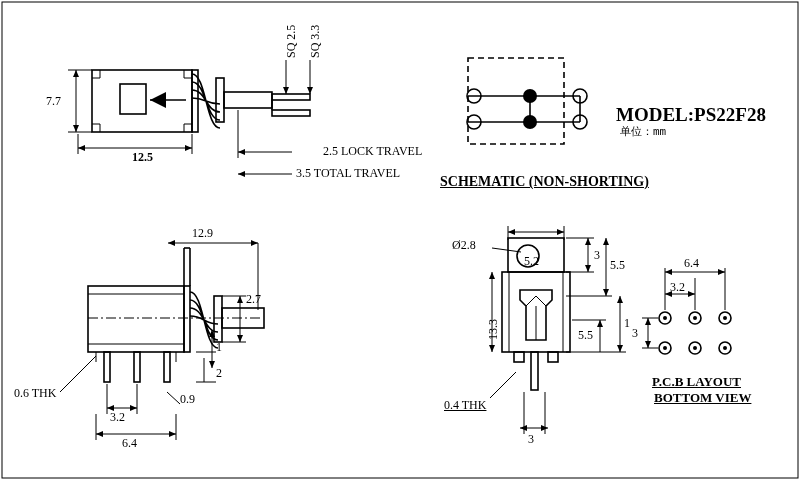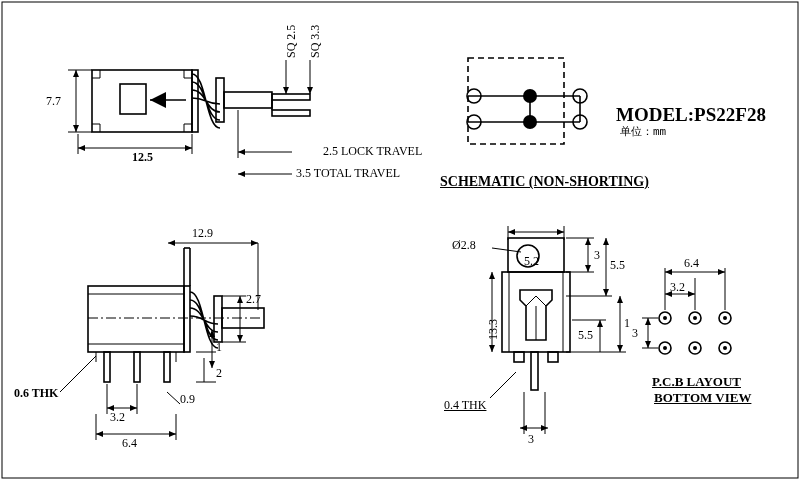--- a/index.html
+++ b/index.html
@@ -250,21 +250,21 @@
   <div class="lbl dim" style="left:296px;top:166px;">3.5 TOTAL TRAVEL</div>
 
   <div class="lbl big" style="left:616px;top:88px;margin-top:16px;">MODEL:PS22F28</div>
   <div class="lbl mid" style="left:620px;top:124px;">单位：mm</div>
   <div class="lbl bold underline" style="left:440px;top:174px;font-size:14px;">SCHEMATIC (NON-SHORTING)</div>
 
   <div class="lbl dim" style="left:192px;top:226px;">12.9</div>
   <div class="lbl dim" style="left:246px;top:292px;">2.7</div>
   <div class="lbl dim" style="left:216px;top:340px;">1</div>
   <div class="lbl dim" style="left:216px;top:366px;">2</div>
-  <div class="lbl dim" style="left:14px;top:386px;font-weight:bold;">0.6 THK</div>
+  <div class="lbl dim" style="left:14px;top:386px;">0.6 THK</div>
   <div class="lbl dim" style="left:110px;top:410px;">3.2</div>
   <div class="lbl dim" style="left:180px;top:392px;">0.9</div>
   <div class="lbl dim" style="left:122px;top:436px;">6.4</div>
 
   <div class="lbl dim" style="left:524px;top:212px;margin-top:42px;">5.2</div>
   <div class="lbl dim" style="left:452px;top:238px;">Ø2.8</div>
   <div class="lbl dim" style="left:594px;top:248px;">3</div>
   <div class="lbl dim" style="left:610px;top:258px;">5.5</div>
   <div class="lbl dim" style="left:624px;top:316px;">1</div>
   <div class="lbl dim" style="left:578px;top:328px;">5.5</div>

